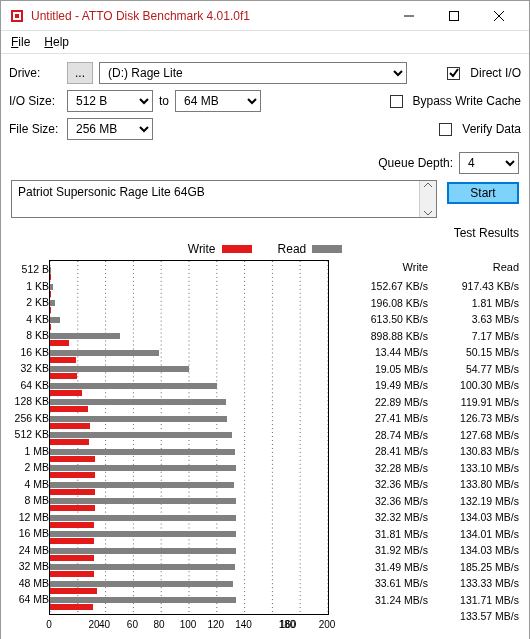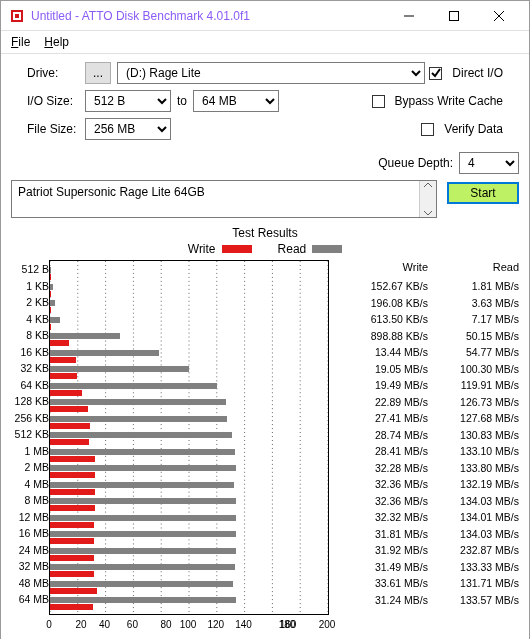--- a/index.html
+++ b/index.html
@@ -1,43 +1,43 @@
 <!DOCTYPE html>
 <html><head>
 <meta charset="utf-8">
 <style>
   * { box-sizing: border-box; }
   body { margin:0; font-family: "Segoe UI", Tahoma, sans-serif; font-size:12px; background:#fff; color:#000; width:530px; }
   .window { width:530px; border:1px solid #999; }
   .titlebar { display:flex; align-items:center; height:30px; padding:0 8px; border-bottom:1px solid #e0e0e0; }
   .titlebar .app-icon { width:16px; height:16px; margin-right:6px; }
-  .titlebar .title { flex:1; font-size:12px; color:#8b5cf6; }
+  .titlebar .title { flex:1; font-size:12px; color:#b91c1c; }
   .win-btn { width:45px; height:29px; display:flex; align-items:center; justify-content:center; color:#000; }
   .menubar { display:flex; gap:14px; padding:4px 10px; border-bottom:1px solid #e0e0e0; font-size:12px; }
   .menubar span u { text-decoration: underline; }
-  .controls { padding:8px 26px 6px; }
+  .controls { padding:8px 8px 6px; }
   .row { display:flex; align-items:center; margin-bottom:6px; }
   .label { width:58px; }
   select, input[type=text] { font:inherit; }
   .sel { height:22px; border:1px solid #7a7a7a; background:#fff; padding:0 4px; }
   .dots-btn { width:26px; height:22px; border:1px solid #adadad; background:#e1e1e1; margin-right:6px; display:flex;align-items:center;justify-content:center; }
   .drive-sel { width:308px; }
   .sz-sel { width:86px; }
   .to { margin:0 6px; }
   .right-col { margin-left:auto; display:flex; align-items:center; gap:6px; }
   .chk { width:13px; height:13px; border:1px solid #333; display:inline-flex; align-items:center; justify-content:center; margin-right:4px; }
   .chk.checked svg { display:block; }
   .chk svg { display:none; }
   .qd-row { display:flex; align-items:center; justify-content:flex-end; padding:0 10px 6px; gap:6px; }
   .desc-row { display:flex; align-items:stretch; padding:0 10px 8px; gap:10px; }
   .desc-box { flex:1; height:38px; border:1px solid #7a7a7a; padding:4px 6px; position:relative; }
   .desc-scroll { position:absolute; right:0; top:0; width:17px; height:100%; border-left:1px solid #ccc; background:#f0f0f0; display:flex; flex-direction:column; justify-content:space-between; align-items:center; }
-  .start-btn { width:72px; height:22px; border:2px solid #0078d7; background:#bef264; display:flex;align-items:center;justify-content:center; align-self:flex-start; margin-top:2px;}
+  .start-btn { width:72px; height:22px; border:2px solid #0078d7; background:#7dd3fc; display:flex;align-items:center;justify-content:center; align-self:flex-start; margin-top:2px;}
   .results { padding:0 10px 8px; }
-  .results-title { text-align:center; font-size:12px; margin-bottom:2px; }
+  .results-title { text-align:right; font-size:12px; margin-bottom:2px; }
   .legend { display:flex; justify-content:center; gap:26px; margin-bottom:4px; font-size:12px;}
   .leg-item { display:flex; align-items:center; gap:6px; }
   .swatch-write { width:30px; height:8px; background:#e21a1a; }
   .swatch-read  { width:30px; height:8px; background:#808080; }
   .result-body { display:flex; }
   .ylabels { width:38px; text-align:right; font-size:10.5px; line-height:16.5px; padding-top:1px;}
   .chart-area { width:280px; border:1px solid #000; position:relative; padding-top:5px;}
   .chart-rows { padding-bottom:0;}
   .bar-row { height:16.5px; position:relative; }
   .bar-read  { position:absolute; top:1px;  height:6px; background:#808080; left:0; }
@@ -274,24 +274,24 @@
                 <div class="bar-write" style="width: 46.7179px;"></div>
               </div>
               <div class="bar-row">
                 <div class="bar-read" style="width: 185.662px;"></div>
                 <div class="bar-write" style="width: 43.4236px;"></div>
               </div>
             </div>
         </div>
         <div class="x-axis" id="x-axis">
             <span class="x-tick" style="left: 0px;">0</span>
-            <span class="x-tick" style="left: 32px;">20</span>
+            <span class="x-tick" style="left: 45px;">20</span>
             <span class="x-tick" style="left: 55.6px;">40</span>
             <span class="x-tick" style="left: 83.4px;">60</span>
-            <span class="x-tick" style="left: 117px;">80</span>
+            <span class="x-tick" style="left: 110px;">80</span>
             <span class="x-tick" style="left: 139px;">100</span>
             <span class="x-tick" style="left: 166.8px;">120</span>
             <span class="x-tick" style="left: 194.6px;">140</span>
             <span class="x-tick" style="left: 239px;">160</span>
             <span class="x-tick" style="left: 238px;">180</span>
             <span class="x-tick" style="left: 278px;">200</span>
           </div>
 
       </div>
       <div class="value-cols">
@@ -313,37 +313,38 @@
             <div>32.36 MB/s</div>
             <div>32.32 MB/s</div>
             <div>31.81 MB/s</div>
             <div>31.92 MB/s</div>
             <div>31.49 MB/s</div>
             <div>33.61 MB/s</div>
             <div>31.24 MB/s</div>
           </div>
         <div class="value-col" id="read-col">
             <div class="hdr">Read</div>
+            <div>917.43 KB/s</div>
             <div>1.81 MB/s</div>
             <div>3.63 MB/s</div>
             <div>7.17 MB/s</div>
             <div>50.15 MB/s</div>
             <div>54.77 MB/s</div>
             <div>100.30 MB/s</div>
             <div>119.91 MB/s</div>
             <div>126.73 MB/s</div>
             <div>127.68 MB/s</div>
             <div>130.83 MB/s</div>
             <div>133.10 MB/s</div>
             <div>133.80 MB/s</div>
             <div>132.19 MB/s</div>
             <div>134.03 MB/s</div>
             <div>134.01 MB/s</div>
             <div>134.03 MB/s</div>
-            <div>232.87 MB/s</div>
+            <div>185.25 MB/s</div>
             <div>133.33 MB/s</div>
             <div>131.71 MB/s</div>
             <div>133.57 MB/s</div>
           </div>
       </div>
     </div>
 
   </div>
 
 </div>

